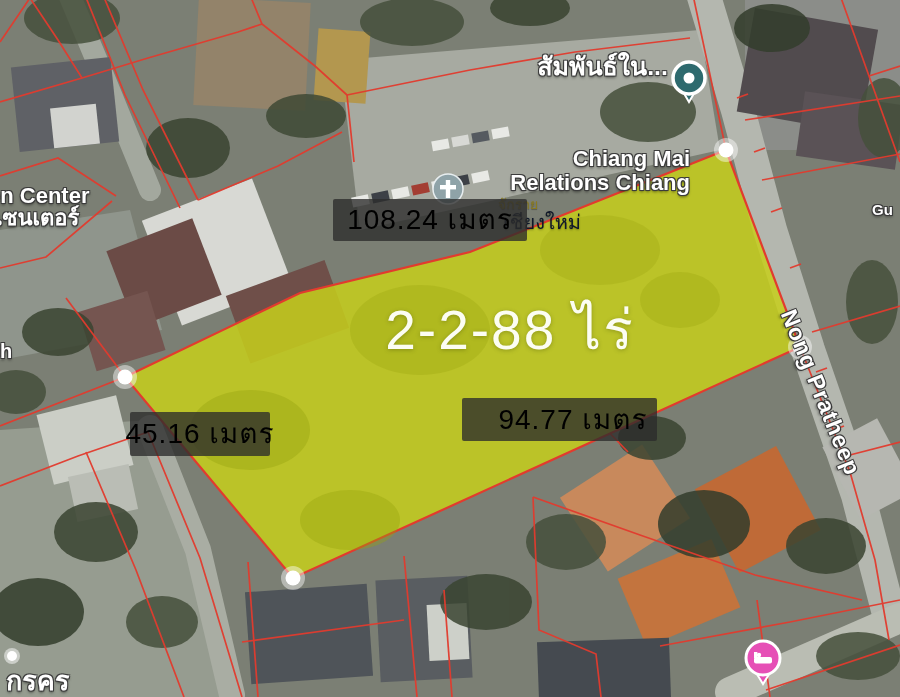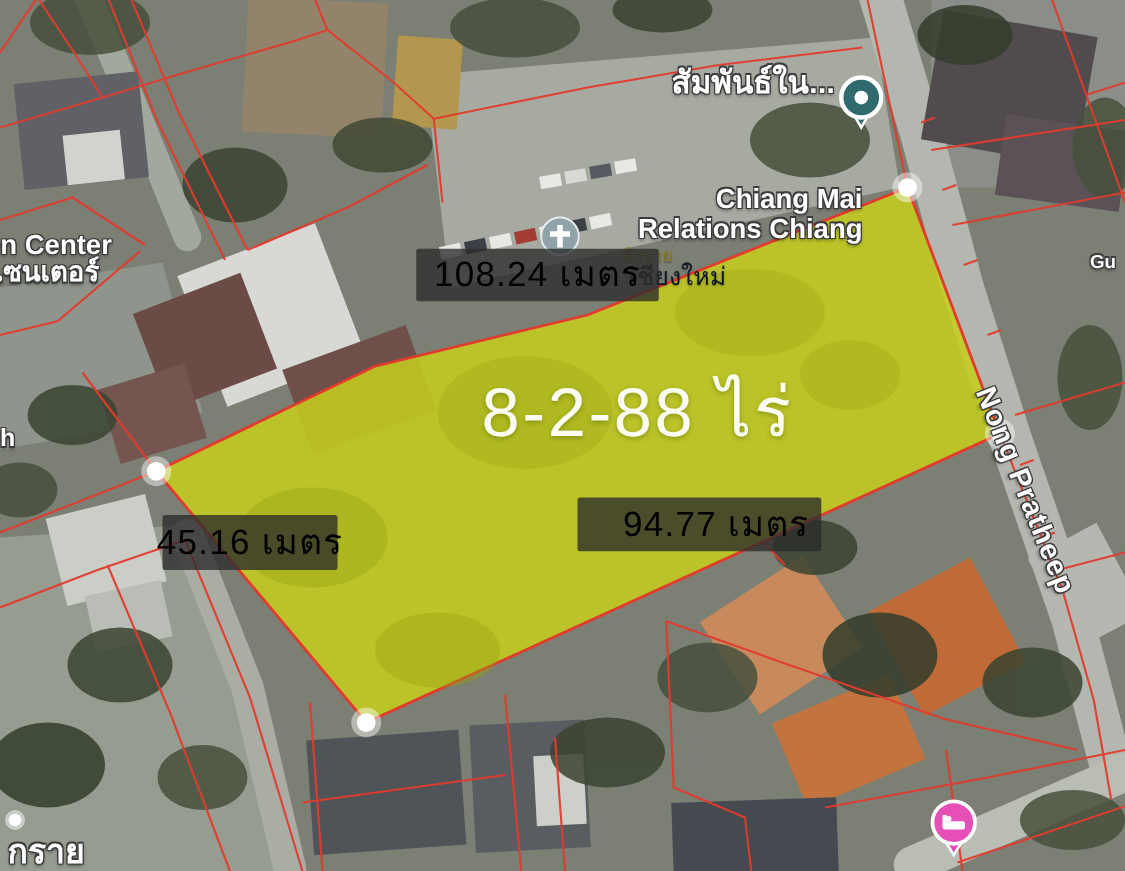--- a/index.html
+++ b/index.html
@@ -211,23 +211,23 @@
   </div>
 
   <div class="lbl district1" style="left:498px;top:197px;">จักราย</div>
   <div class="lbl district2" style="left:503px;top:212px;">เชียงใหม่</div>
 
   <div class="lbl outline" style="left:-12px;top:184px;font-size:22px;">en Center</div>
   <div class="lbl outline" style="left:-5px;top:206px;font-size:22px;">เซนเตอร์</div>
 
   <div class="lbl outline" style="left:0px;top:341px;font-size:20px;">h</div>
   <div class="lbl outline" style="left:872px;top:202px;font-size:15px;">Gu</div>
-  <div class="lbl outline cut-b" style="left:6px;top:667px;">กราย</div>
+  <div class="lbl outline cut-b" style="left:6px;top:667px;">กรคร</div>
 
   <div class="lbl outline street" style="left:799px;top:306px;">Nong Pratheep</div>
 
   <div class="measure lbl" style="left:333px;top:199px;width:194px;height:42px;">108.24 เมตร</div>
   <div class="measure lbl" style="left:130px;top:412px;width:140px;height:44px;">45.16 เมตร</div>
   <div class="measure lbl" style="left:462px;top:398px;width:168px;height:43px;padding-left:27px;">94.77 เมตร</div>
 
-  <div class="lbl area-big" style="left:375px;top:302px;width:270px;">8-2-88 ไร่</div>
+  <div class="lbl area-big" style="left:375px;top:302px;width:270px;">2-2-88 ไร่</div>
 
 </div>
 
 </body></html>

